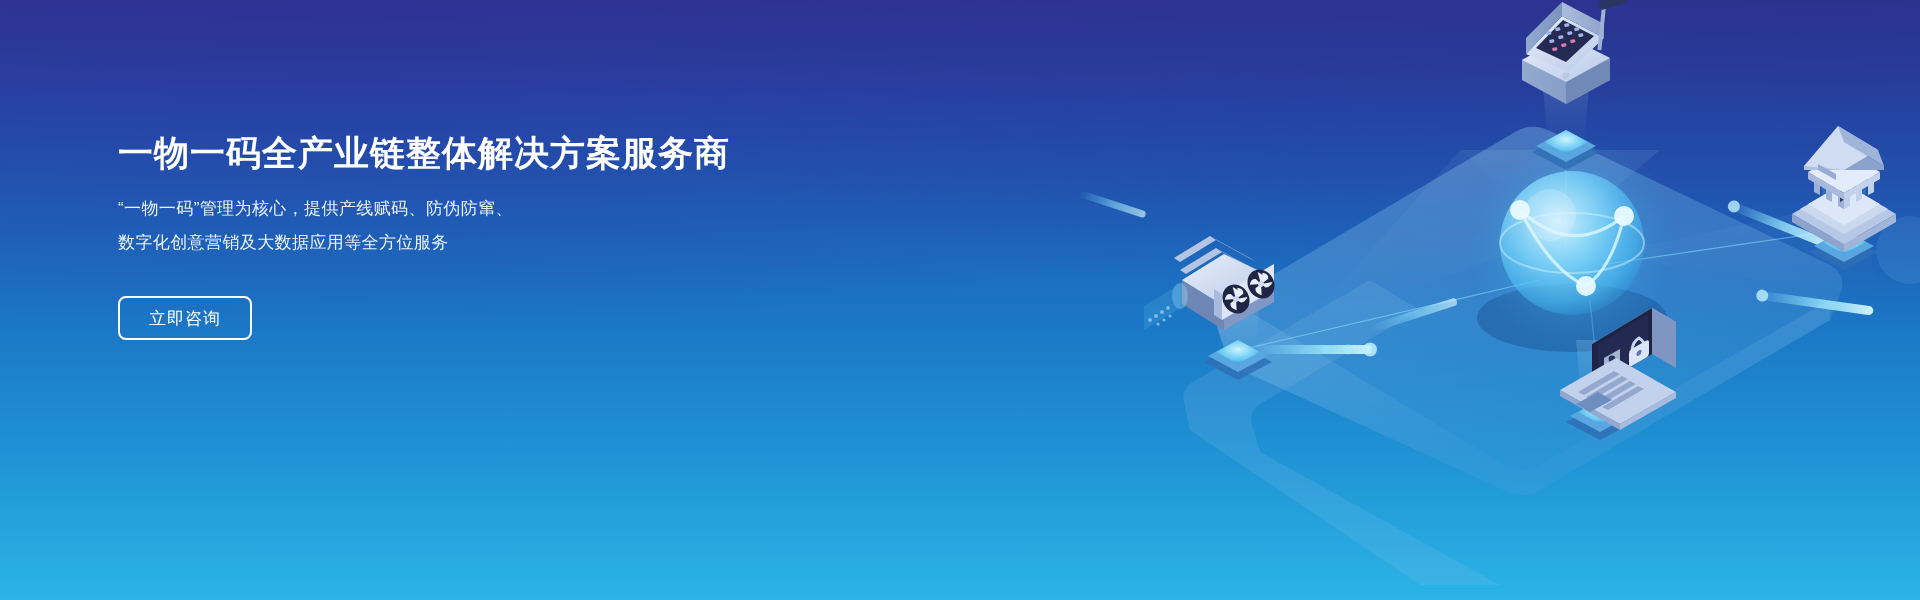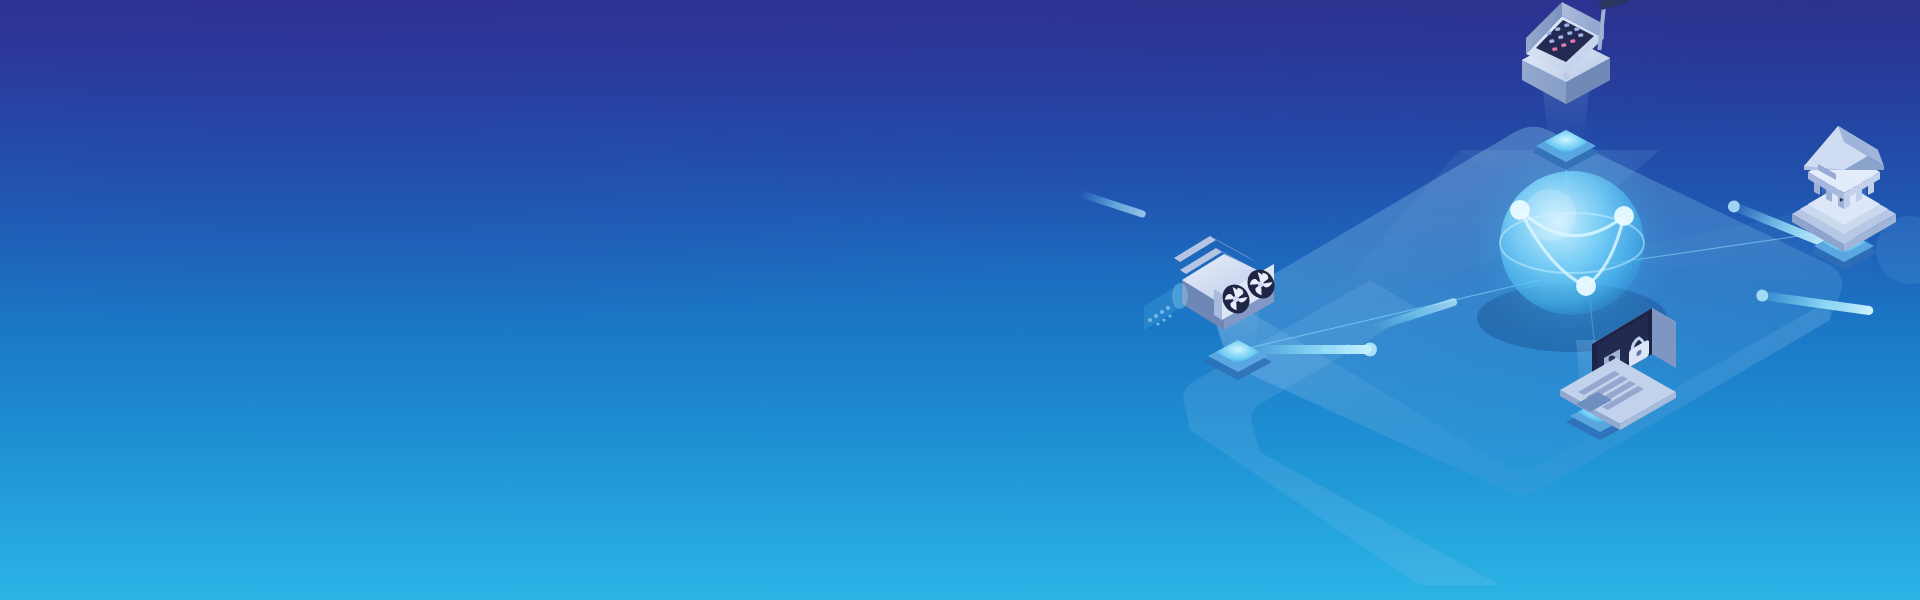--- a/index.html
+++ b/index.html
@@ -384,14 +384,24 @@
         <path d="M -40 -6 L -6 -46 L 34 -22 L 0 -2 Z" fill="#cfdcf2"></path>
         <path d="M -6 -46 L 34 -22 L 40 -6 L 0 -30 Z" fill="#9fb4d9"></path>
 
         <path d="M -26 -2 L -8 8 L -8 2 L -26 -8 Z" fill="#97abd3"></path>
       </g>
 
       <circle cx="1010" cy="250" r="34" fill="#9fe0ff" opacity="0.10"></circle>
     </svg>
   </div>
 
+  <div class="copy">
+    <h1 class="headline">一物一码全产业链整体解决方案服务商</h1>
+
+    <div class="subcopy">
+      <span class="line">“一物一码”管理为核心，提供产线赋码、防伪防窜、</span>
+      <span class="line">数字化创意营销及大数据应用等全方位服务</span>
+    </div>
+
+    <button class="cta">立即咨询</button>
+  </div>
 
 </div>
 
 </body></html>

